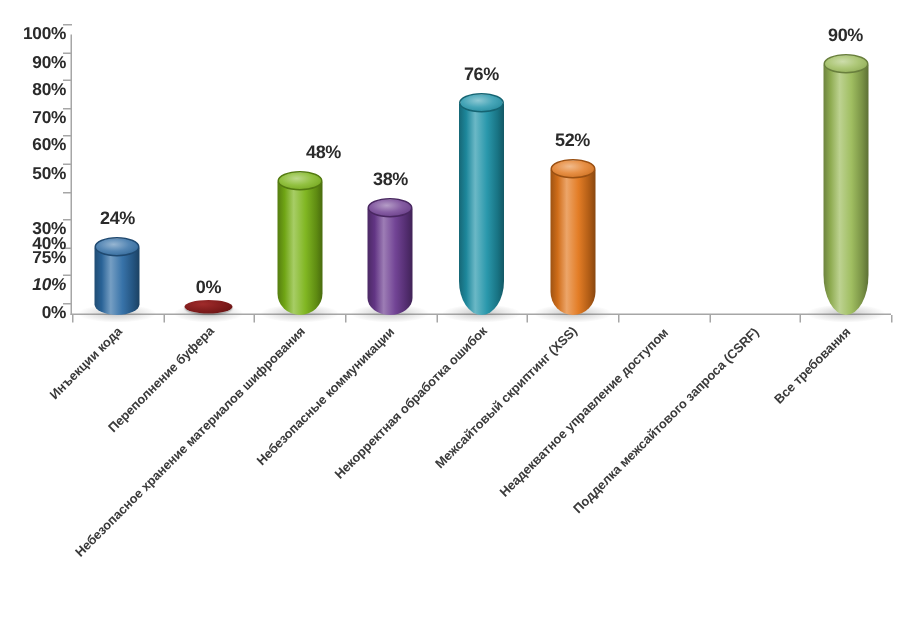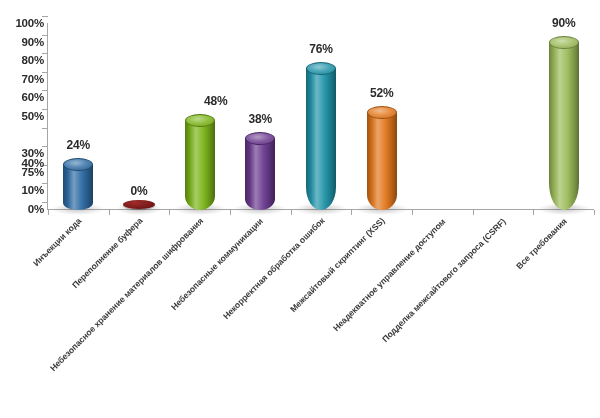--- a/index.html
+++ b/index.html
@@ -163,21 +163,21 @@
   }
 </style>
 </head>
 <body>
 
 <div id="chart-root">
 
   <div class="y-axis-labels">
       <div class="y-tick-label" style="top: 193px;">0%</div>
       <div class="y-axis-tick" style="top: 186px; position: absolute; left: 42px;"></div>
-      <div class="y-tick-label" style="top: 174.4px;">10%</div>
+      <div class="y-tick-label" style="top: 174.4px; font-style: italic;">10%</div>
       <div class="y-axis-tick" style="top: 167.4px; position: absolute; left: 42px;"></div>
       <div class="y-tick-label" style="top: 155.8px;">75%</div>
       <div class="y-axis-tick" style="top: 148.8px; position: absolute; left: 42px;"></div>
       <div class="y-tick-label" style="top: 137.2px;">30%</div>
       <div class="y-axis-tick" style="top: 130.2px; position: absolute; left: 42px;"></div>
       <div class="y-tick-label" style="top: 133px; margin-top: 14px;">40%</div>
       <div class="y-axis-tick" style="top: 111.6px; position: absolute; left: 42px;"></div>
       <div class="y-tick-label" style="top: 100px;">50%</div>
       <div class="y-axis-tick" style="top: 93px; position: absolute; left: 42px;"></div>
       <div class="y-tick-label" style="top: 81.4px;">60%</div>

